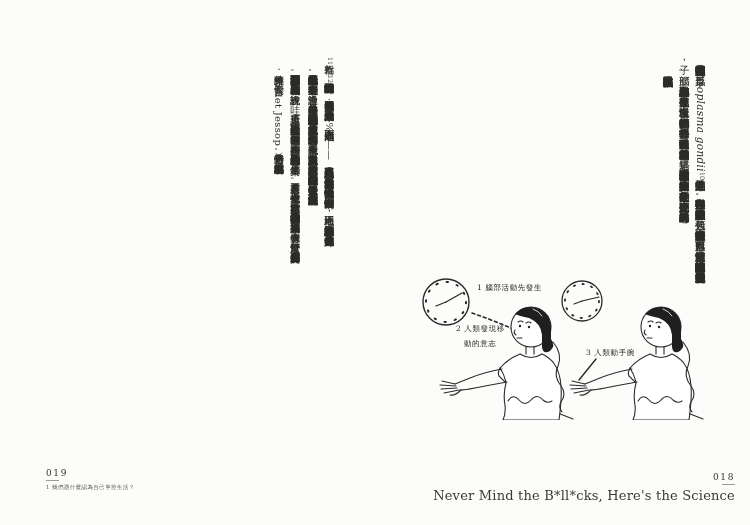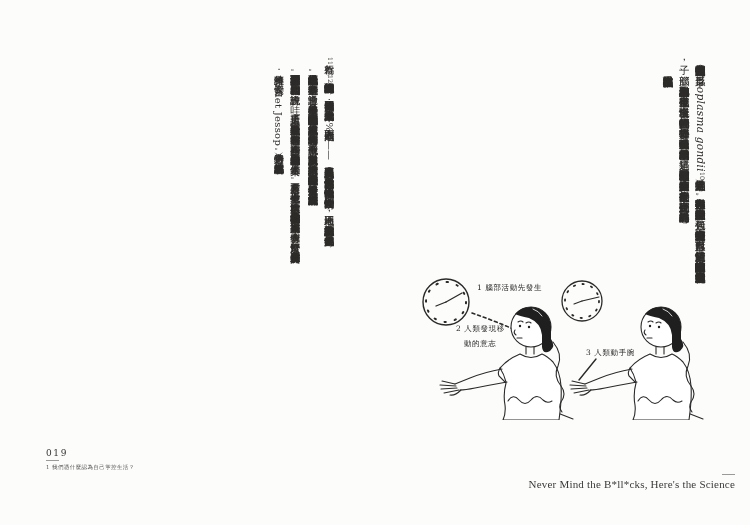--- a/index.html
+++ b/index.html
@@ -32,27 +32,27 @@
   .rom{letter-spacing:0.3px;}
   
   .figure-svg{position:absolute;left:415px;top:268px;width:335px;height:152px;}
   .fig-caption{
     position:absolute;left:443px;top:416px;width:280px;
     font-size:7px;letter-spacing:0.25px;color:#2b2b2b;
     font-family:"DejaVu Serif","Liberation Serif",serif;
   }
   
   .footer{position:absolute;color:#2b2b2b;}
-  .footer-left{left:46px;top:448px;text-align:left;}
+  .footer-left{left:46px;top:468px;text-align:left;}
   .footer-right{right:15px;top:472px;text-align:right;}
   .pagenum{font-size:9px;letter-spacing:1.6px;color:#333;}
   .pagerule{width:13px;height:1px;background:#9a9a96;margin:2px 0 3px 0;}
   .footer-right .pagerule{margin-left:auto;}
   .running-cjk{font-size:5.5px;letter-spacing:0.4px;color:#555;}
-  .running-en{font-size:11px;letter-spacing:0.2px;color:#3a3a38;font-family:Liberation Serif, serif;}
+  .running-en{font-size:13px;letter-spacing:0.2px;color:#3a3a38;}
   svg text{
     font-family:"DejaVu Serif","Liberation Serif",serif;
     font-size:7.5px;letter-spacing:0.6px;fill:#262626;
   }
 </style>
 </head>
 <body>
 
 <div class="spread">
 
@@ -135,17 +135,18 @@
   </svg>
 
 
   <div class="footer footer-left">
     <div class="pagenum">019</div>
     <div class="pagerule"></div>
     <div class="running-cjk">1 我們憑什麼認為自己掌控生活？</div>
   </div>
 
   <div class="footer footer-right">
+    <div class="pagenum">018</div>
     <div class="pagerule"></div>
     <div class="running-en">Never Mind the B*ll*cks, Here's the Science</div>
   </div>
 
 </div>
 
 </body></html>

